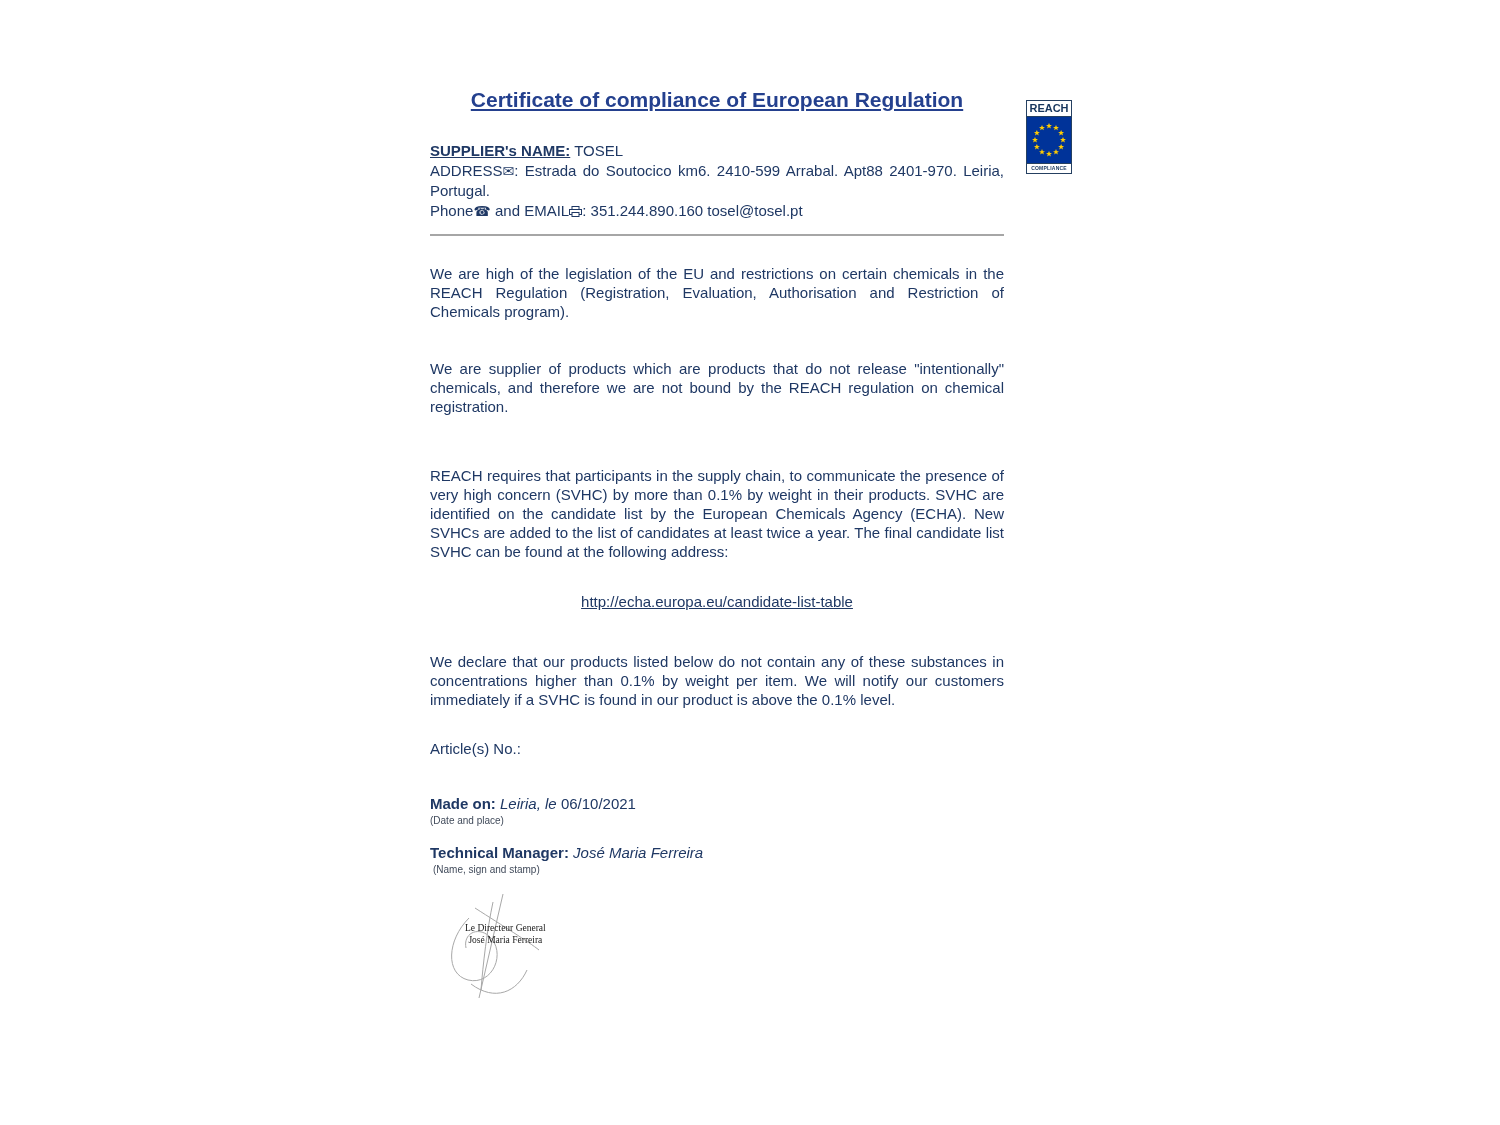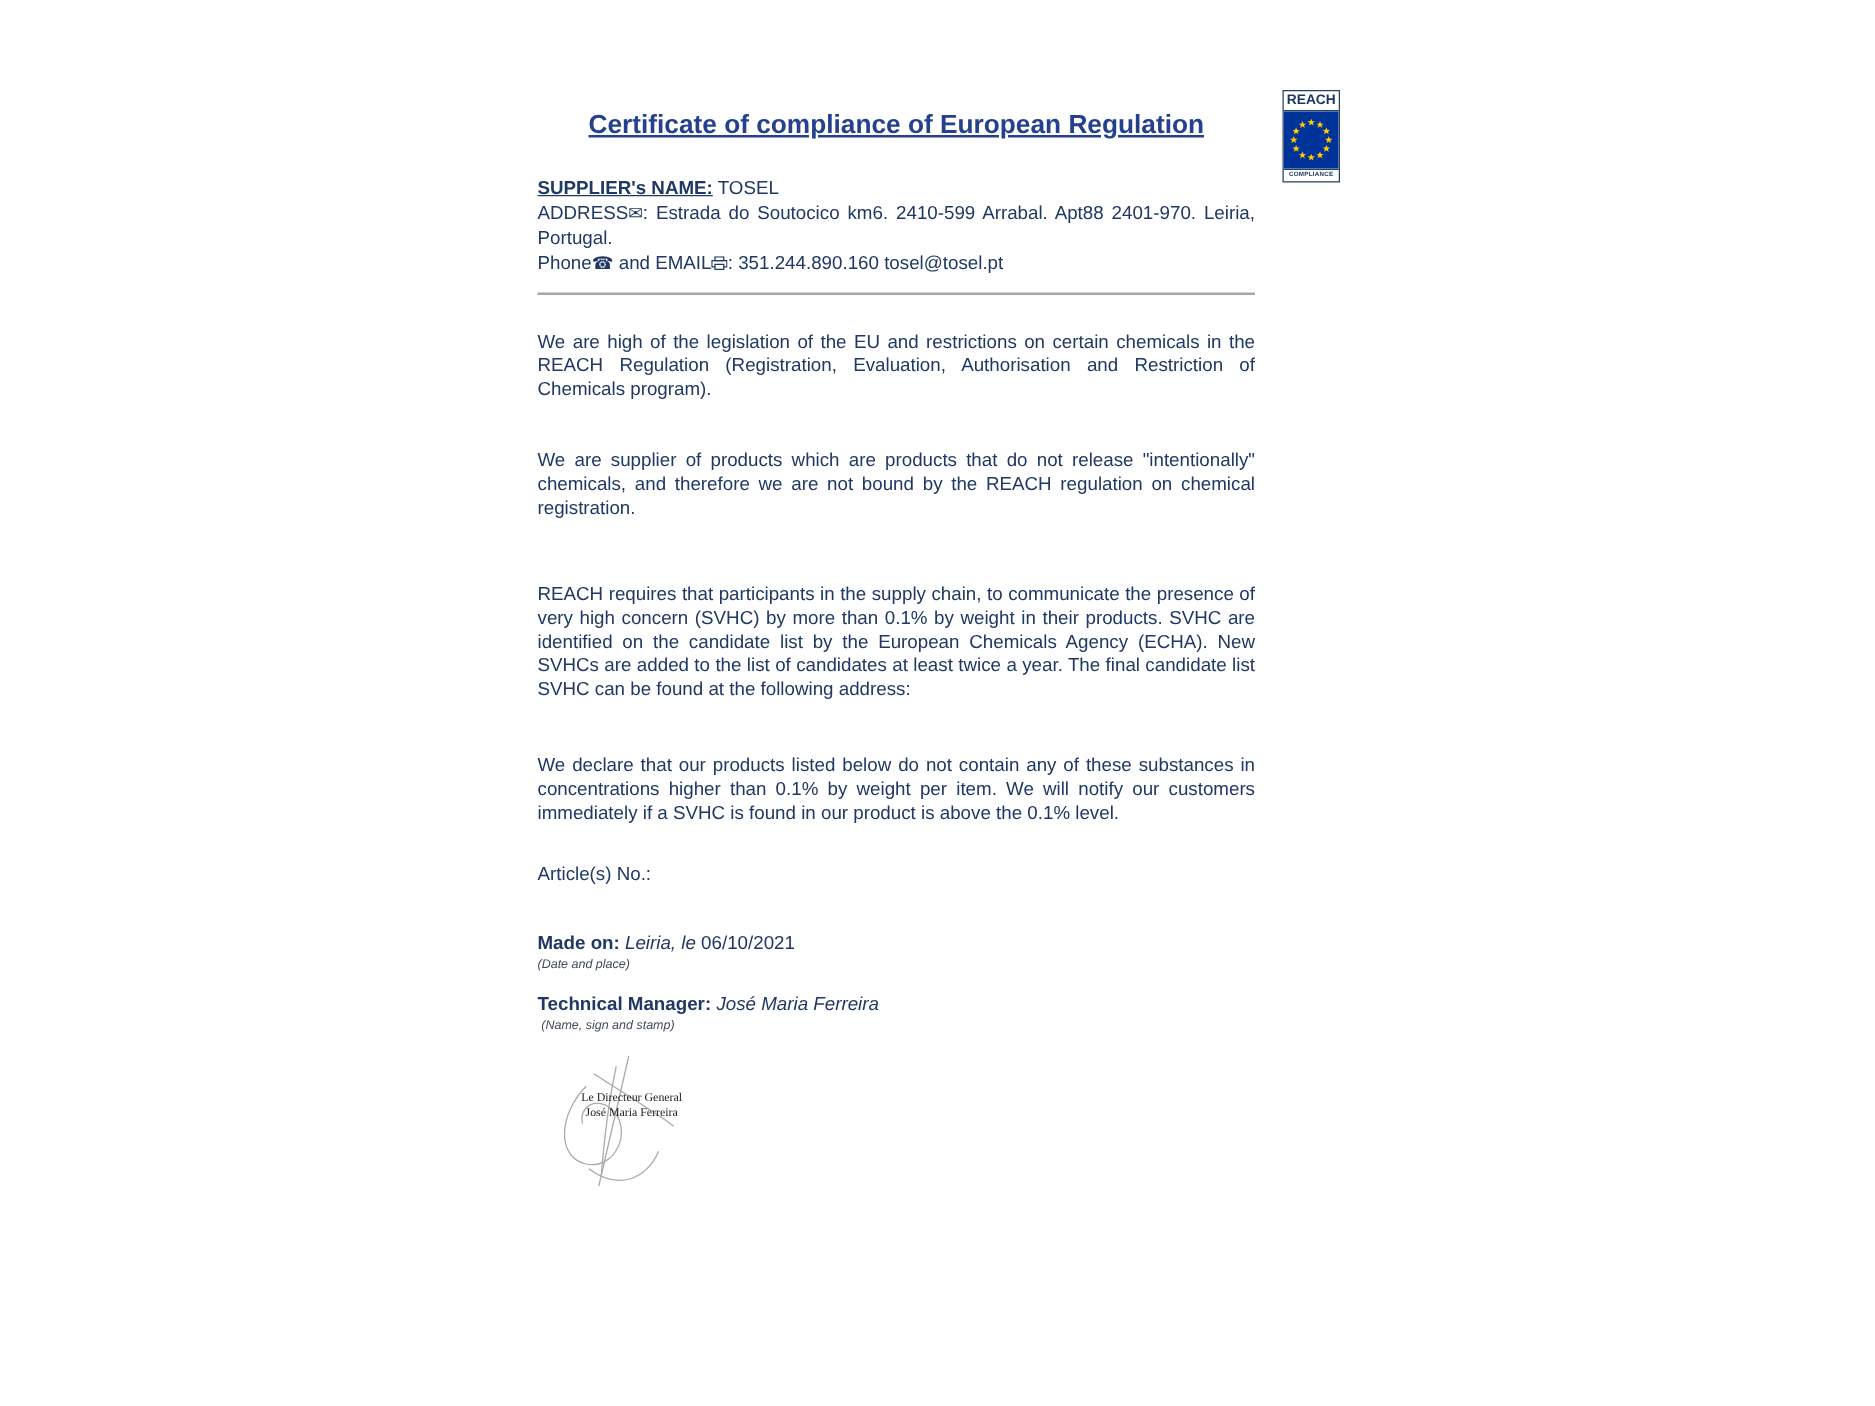--- a/index.html
+++ b/index.html
@@ -28,35 +28,35 @@
   .para { margin-top:28px; text-align:justify; line-height:19px; }
   .para.p2 { margin-top:38px; }
   .para.p3 { margin-top:50px; }
   .para.p4 { margin-top:42px; }
   .link-line { margin-top:32px; text-align:center; }
   .link-line a { color:#1f3864; text-decoration:underline; cursor:pointer; }
   .article-line { margin-top:30px; line-height:19px; }
   .made-on { margin-top:36px; line-height:20px; }
   .made-on .b { font-weight:bold; }
   .made-on .it { font-style:italic; }
-  .small-note { font-size:10px; font-style:italic; color:#404a5a; line-height:13px; }
+  .small-note { font-size:10px; color:#404a5a; line-height:13px; }
   .manager-line { margin-top:16px; line-height:20px; }
   .manager-line .b { font-weight:bold; }
   .manager-line .it { font-style:italic; }
   .manager-note { padding-left:3px; }
   .signature-block { position:relative; margin-top:14px; margin-left:5px; width:170px; height:115px;text-align:center; }
   .signature-block svg { position:absolute; left:0; top:0; }
   .stamp-text {
     position:absolute; left:30px; top:32px;
     font-family:"Liberation Serif", serif; font-size:9.5px; color:#1a1a1a;
     line-height:12px; white-space:nowrap;
   }
   
   .reach-logo {
-    position:absolute; left:1026px; top:72px; width:46px;
+    position:absolute; left:1026px; top:100px; width:46px;
     border:1px solid #254061; background:#fff; text-align:center;
   }
   .reach-logo-top {
     font-size:11px; font-weight:bold; color:#17365d;
     border-bottom:1px solid #254061; line-height:15px;
   }
   .reach-logo-bottom {
     font-size:5px; font-weight:bold; color:#17365d;
     border-top:1px solid #254061; line-height:9px; letter-spacing:0.2px;
   }
@@ -111,20 +111,23 @@
           </svg><span>: 351.244.890.160 tosel@tosel.pt</span>
       </div>
     </div>
 
     <hr class="divider">
 
     <p class="para p1">We are high of the legislation of the EU and restrictions on certain chemicals in the REACH Regulation (Registration, Evaluation, Authorisation and Restriction of Chemicals program).</p>
     <p class="para p2">We are supplier of products which are products that do not release "intentionally" chemicals, and therefore we are not bound by the REACH regulation on chemical registration.</p>
     <p class="para p3">REACH requires that participants in the supply chain, to communicate the presence of very high concern (SVHC) by more than 0.1% by weight in their products. SVHC are identified on the candidate list by the European Chemicals Agency (ECHA). New SVHCs are added to the list of candidates at least twice a year. The final candidate list SVHC can be found at the following address:</p>
 
+    <div class="link-line">
+      <a>http://echa.europa.eu/candidate-list-table</a>
+    </div>
 
     <p class="para p4">We declare that our products listed below do not contain any of these substances in concentrations higher than 0.1% by weight per item. We will notify our customers immediately if a SVHC is found in our product is above the 0.1% level.</p>
 
     <div class="article-line">Article(s) No.:</div>
 
     <div class="made-on">
       <span class="b">Made on:</span><span class="it"> Leiria, le</span><span> 06/10/2021</span>
     </div>
     <div class="small-note">(Date and place)</div>
 

